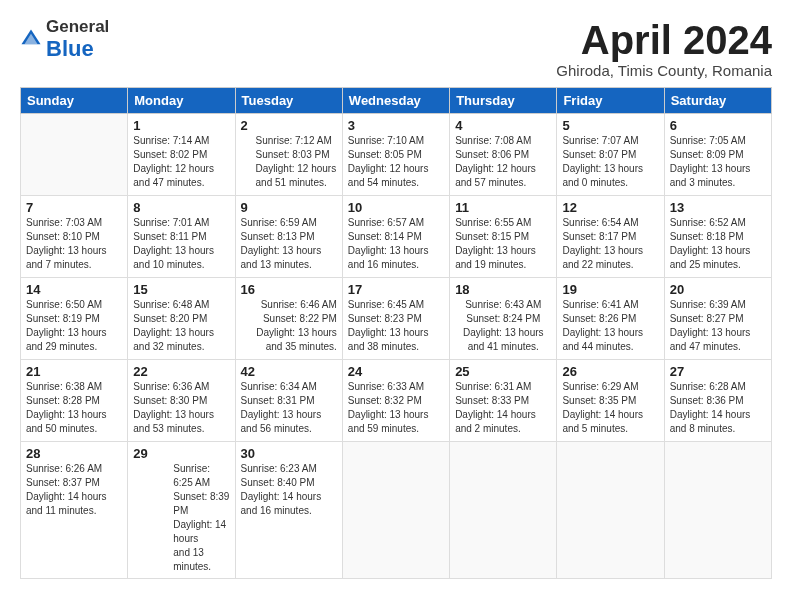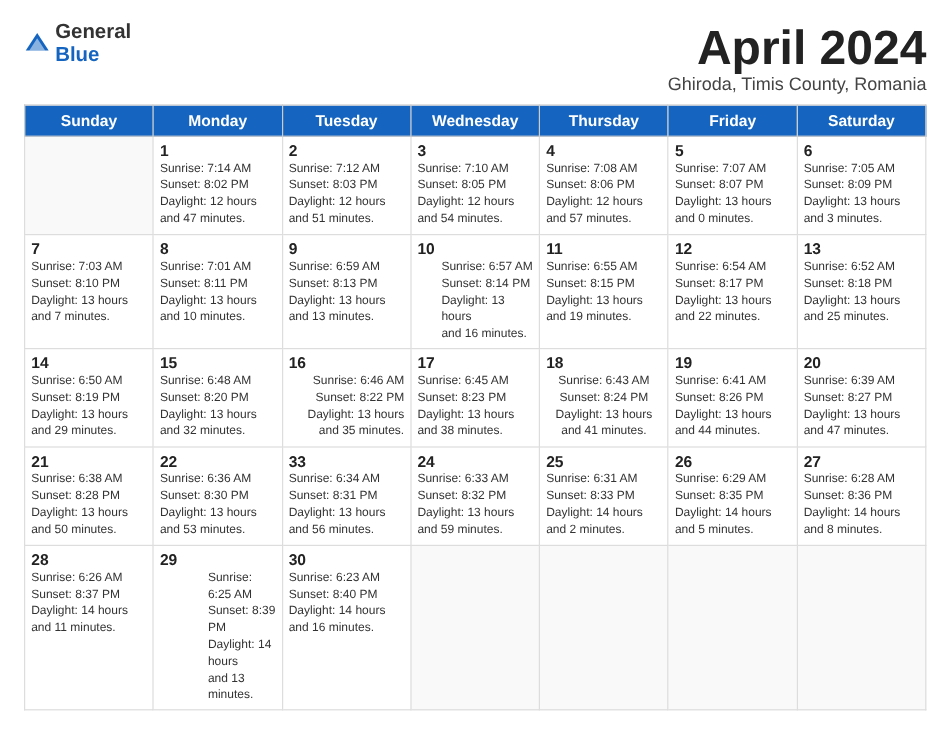--- a/index.html
+++ b/index.html
@@ -29,21 +29,21 @@
       display: flex;
       flex-direction: column;
       line-height: 1.1;
     }
     .logo-general {
       font-size: 17px;
       font-weight: bold;
       color: #333;
     }
     .logo-blue {
-      font-size: 17px;
+      font-size: 22px;
       font-weight: bold;
       color: #1565c0;
     }
     .logo-icon {
       width: 22px;
       height: 22px;
       margin-right: 4px;
     }
     .title-block {
       text-align: right;
@@ -59,21 +59,21 @@
       color: #444;
     }
     .calendar {
       width: 100%;
       border-collapse: collapse;
       table-layout: fixed;
     }
     .calendar th {
       background: #1565c0;
       color: #fff;
-      text-align: center;
+      text-align: left;
       padding: 5px 6px;
       font-size: 13px;
       border: 1px solid #ccc;
     }
     .calendar td {
       vertical-align: top;
       border: 1px solid #ddd;
       padding: 4px 5px;
       height: 82px;
       font-size: 10.5px;
@@ -134,21 +134,21 @@
           <td class="empty"></td>
           <td>
             <span class="day-number">1</span>
             <div class="day-info" style="white-space: pre-line;">Sunrise: 7:14 AM
 Sunset: 8:02 PM
 Daylight: 12 hours
 and 47 minutes.</div>
           </td>
           <td>
             <span class="day-number">2</span>
-            <div class="day-info" style="white-space: pre-line;">Sunrise: 7:12 AM
+            <div class="day-info" style="white-space: pre-line; margin-left: 15px;">Sunrise: 7:12 AM
 Sunset: 8:03 PM
 Daylight: 12 hours
 and 51 minutes.</div>
           </td>
           <td>
             <span class="day-number">3</span>
             <div class="day-info" style="white-space: pre-line;">Sunrise: 7:10 AM
 Sunset: 8:05 PM
 Daylight: 12 hours
 and 54 minutes.</div>
@@ -192,21 +192,21 @@
           </td>
           <td>
             <span class="day-number">9</span>
             <div class="day-info" style="white-space: pre-line;">Sunrise: 6:59 AM
 Sunset: 8:13 PM
 Daylight: 13 hours
 and 13 minutes.</div>
           </td>
           <td>
             <span class="day-number">10</span>
-            <div class="day-info" style="white-space: pre-line; margin-left: 20px;">Sunrise: 6:57 AM
+            <div class="day-info" style="white-space: pre-line;">Sunrise: 6:57 AM
 Sunset: 8:14 PM
 Daylight: 13 hours
 and 16 minutes.</div>
           </td>
           <td>
             <span class="day-number">11</span>
             <div class="day-info" style="white-space: pre-line;">Sunrise: 6:55 AM
 Sunset: 8:15 PM
 Daylight: 13 hours
 and 19 minutes.</div>
@@ -286,21 +286,21 @@
 and 50 minutes.</div>
           </td>
           <td>
             <span class="day-number">22</span>
             <div class="day-info" style="white-space: pre-line;">Sunrise: 6:36 AM
 Sunset: 8:30 PM
 Daylight: 13 hours
 and 53 minutes.</div>
           </td>
           <td>
-            <span class="day-number">33</span>
+            <span class="day-number">42</span>
             <div class="day-info" style="white-space: pre-line;">Sunrise: 6:34 AM
 Sunset: 8:31 PM
 Daylight: 13 hours
 and 56 minutes.</div>
           </td>
           <td>
             <span class="day-number">24</span>
             <div class="day-info" style="white-space: pre-line;">Sunrise: 6:33 AM
 Sunset: 8:32 PM
 Daylight: 13 hours

